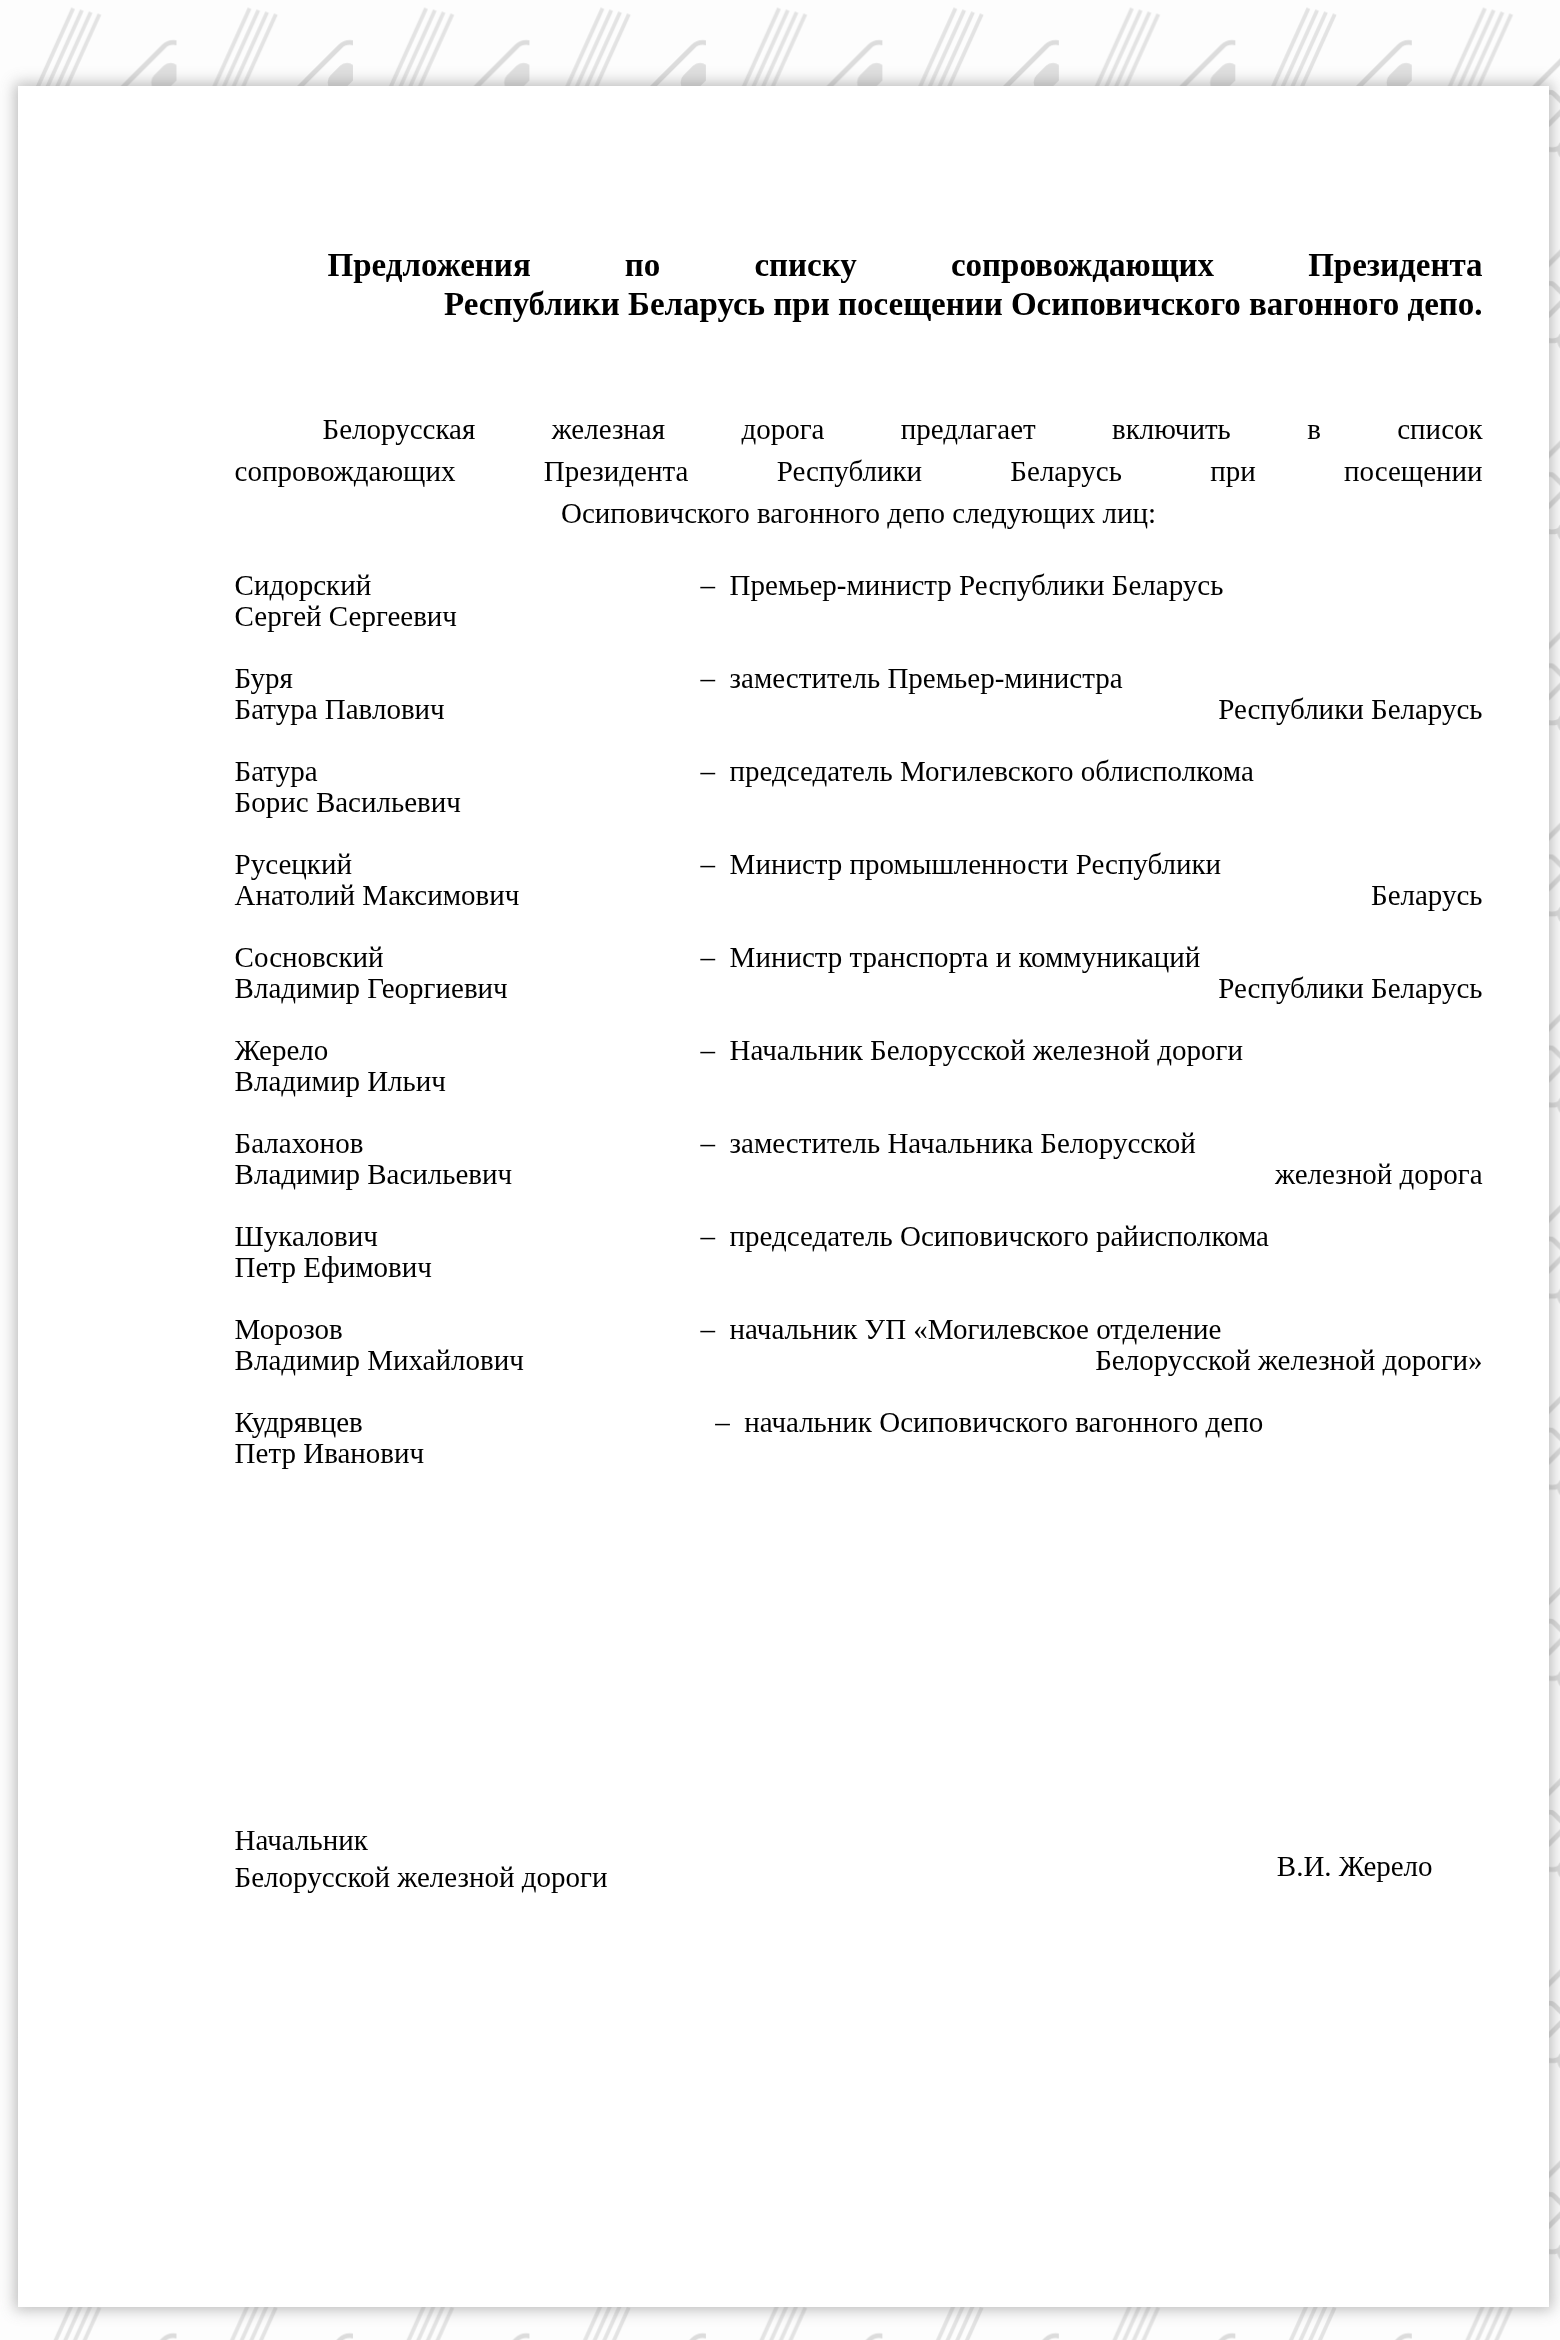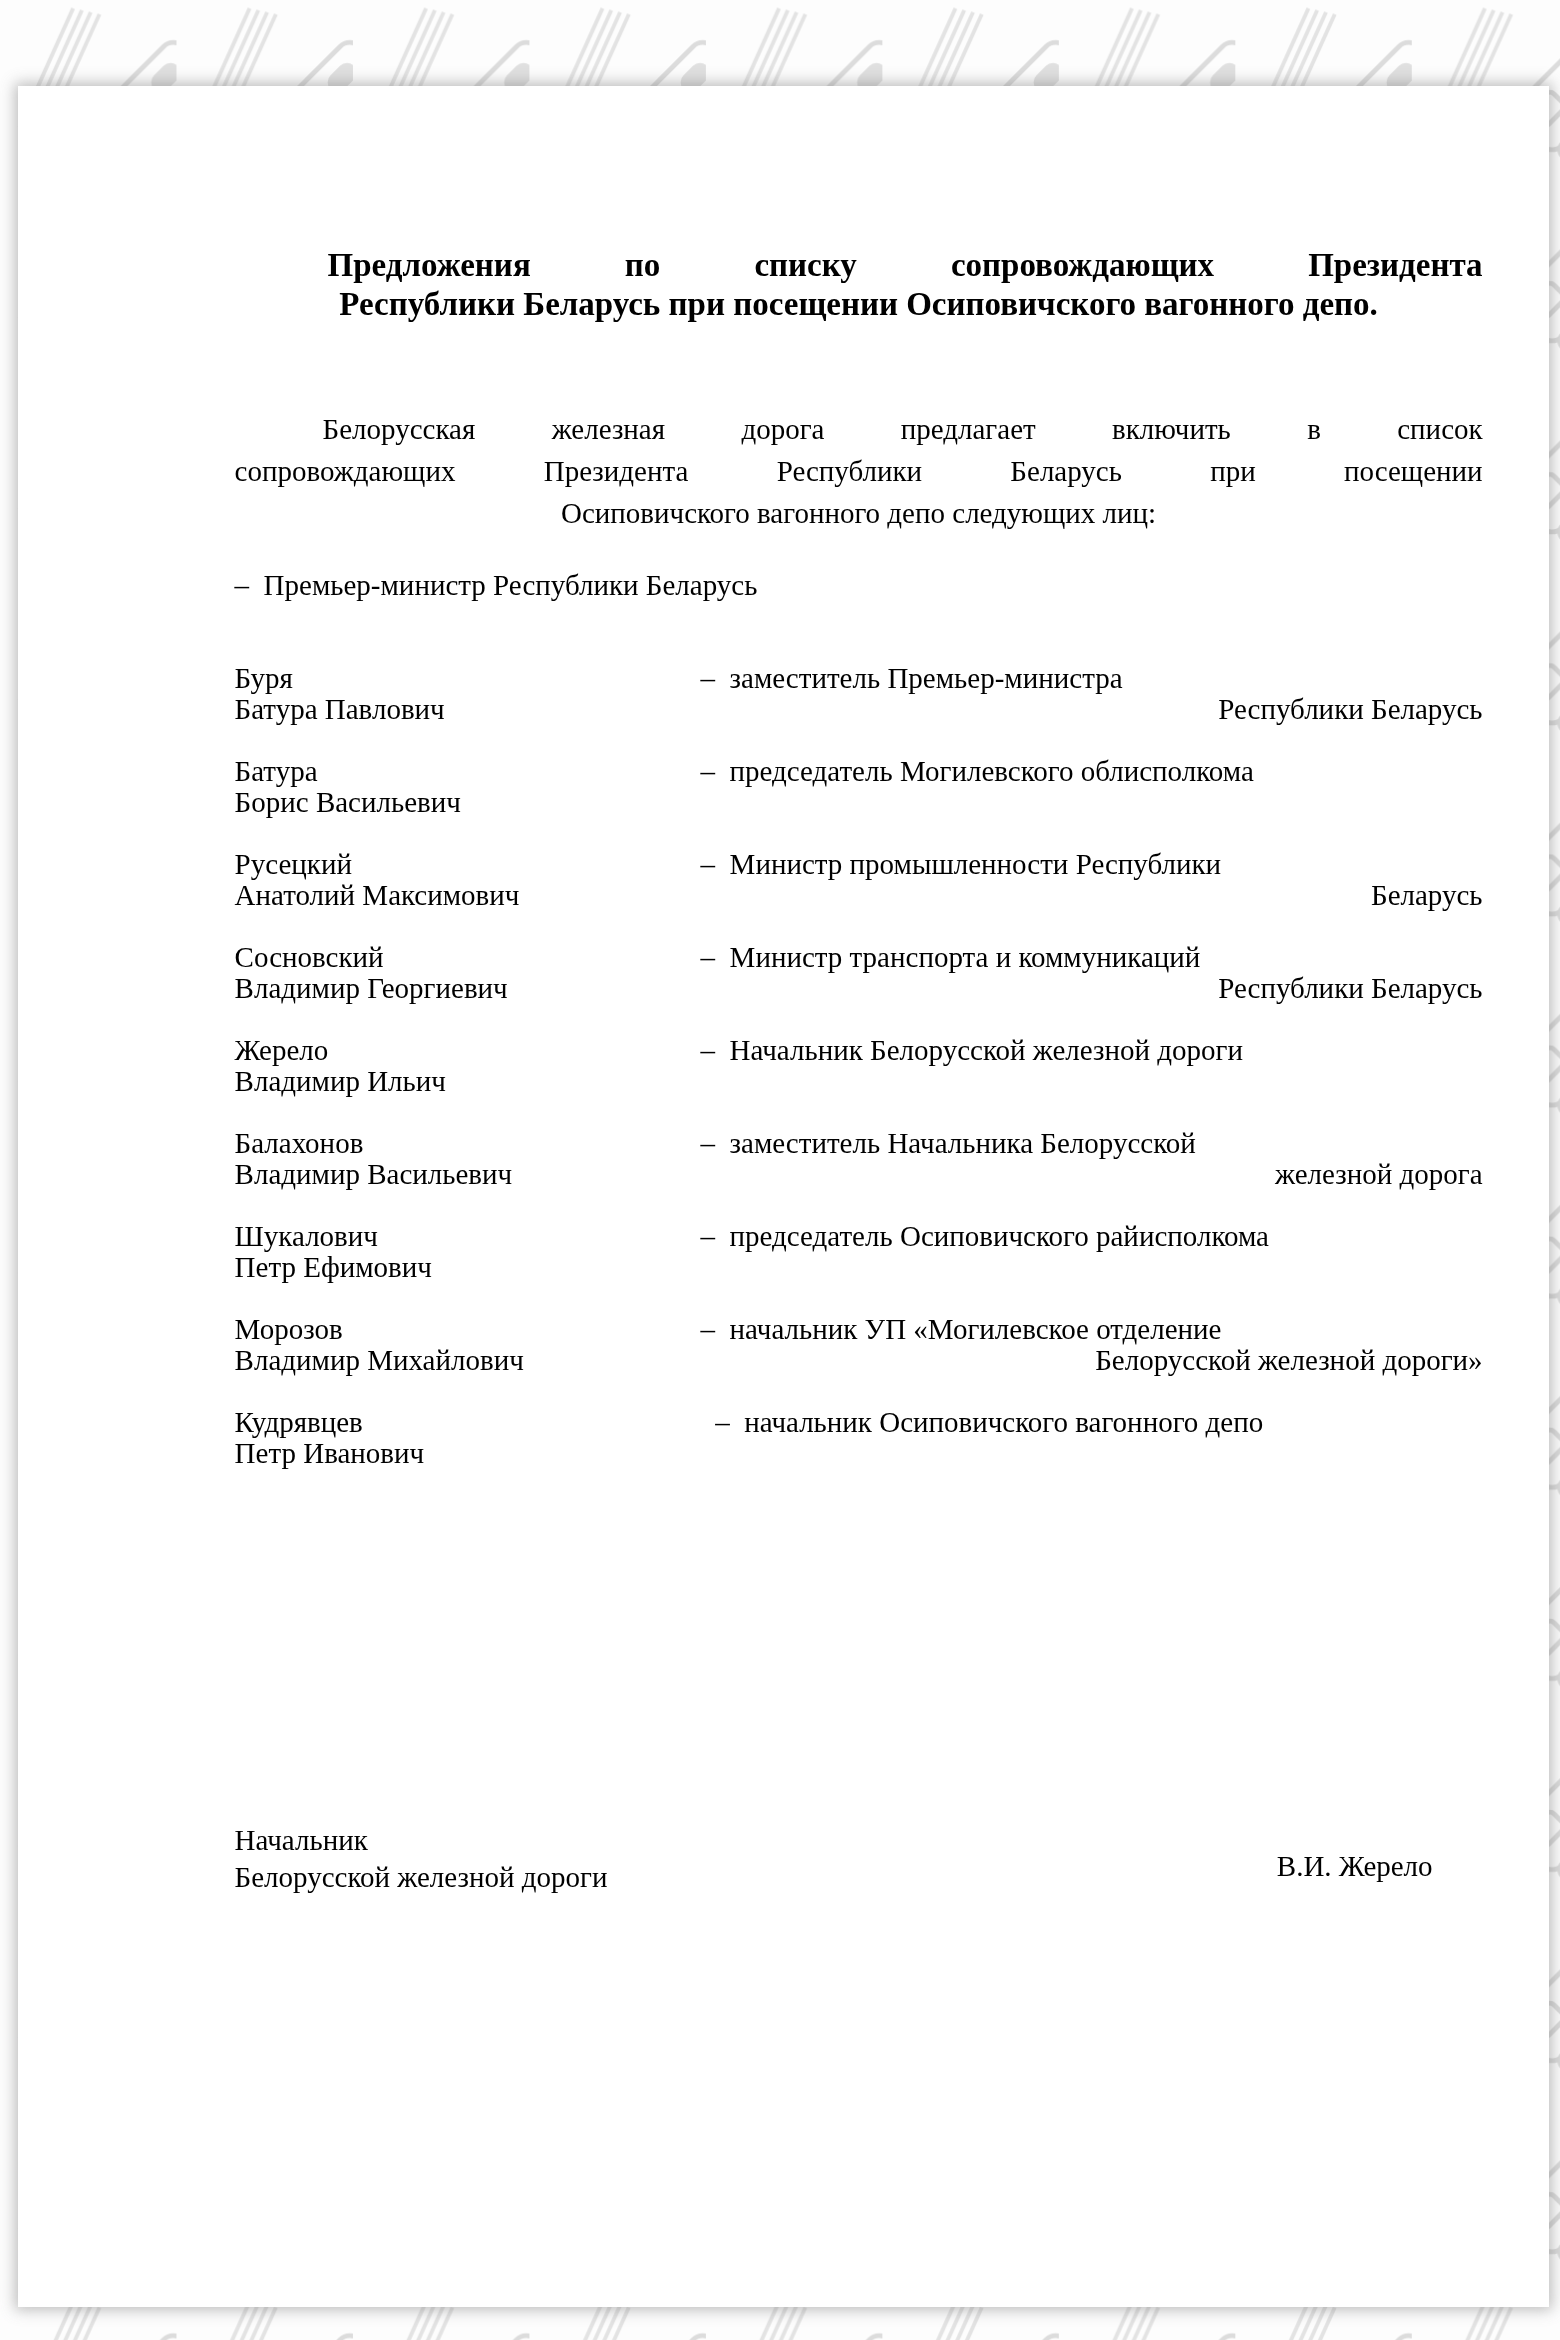--- a/index.html
+++ b/index.html
@@ -24,21 +24,21 @@
     width: 1248px;
     color: #000000;
   }
   .title {
     margin-top: 160px;
     font-weight: 700;
     font-size: 33px;
     line-height: 39px;
   }
   .title .l1 { text-align: justify; text-align-last: justify; padding-left: 93px; }
-  .title .l2 { text-align: center; }
+  .title .l2 { text-align: right; }
   .intro {
     margin-top: 84px;
     font-size: 29px;
     line-height: 42px;
   }
   .intro .l1 { text-align: justify; text-align-last: justify; padding-left: 88px; }
   .intro .l2 { text-align: justify; text-align-last: justify; }
   .intro .l3 { text-align: center; }
   .list { margin-top: 36px; font-size: 29px; line-height: 31px; }
   .row { display: flex; height: 62px; margin-bottom: 31px; }
@@ -95,20 +95,24 @@
 
       <div class="intro">
         <div class="l1">Белорусская железная дорога предлагает включить в список</div>
         <div class="l2">сопровождающих Президента Республики Беларусь при посещении</div>
         <div class="l3">Осиповичского вагонного депо следующих лиц:</div>
       </div>
 
       <div class="list">
 
         <div class="row">
+          <div class="name">
+            <div>Сидорский</div>
+            <div>Сергей Сергеевич</div>
+          </div>
           <div class="desc">
             <div class="dline"><span class="dash">–</span><span>Премьер-министр Республики Беларусь</span></div>
 
           </div>
         </div>
 
         <div class="row">
           <div class="name">
             <div>Буря</div>
             <div>Батура Павлович</div>

